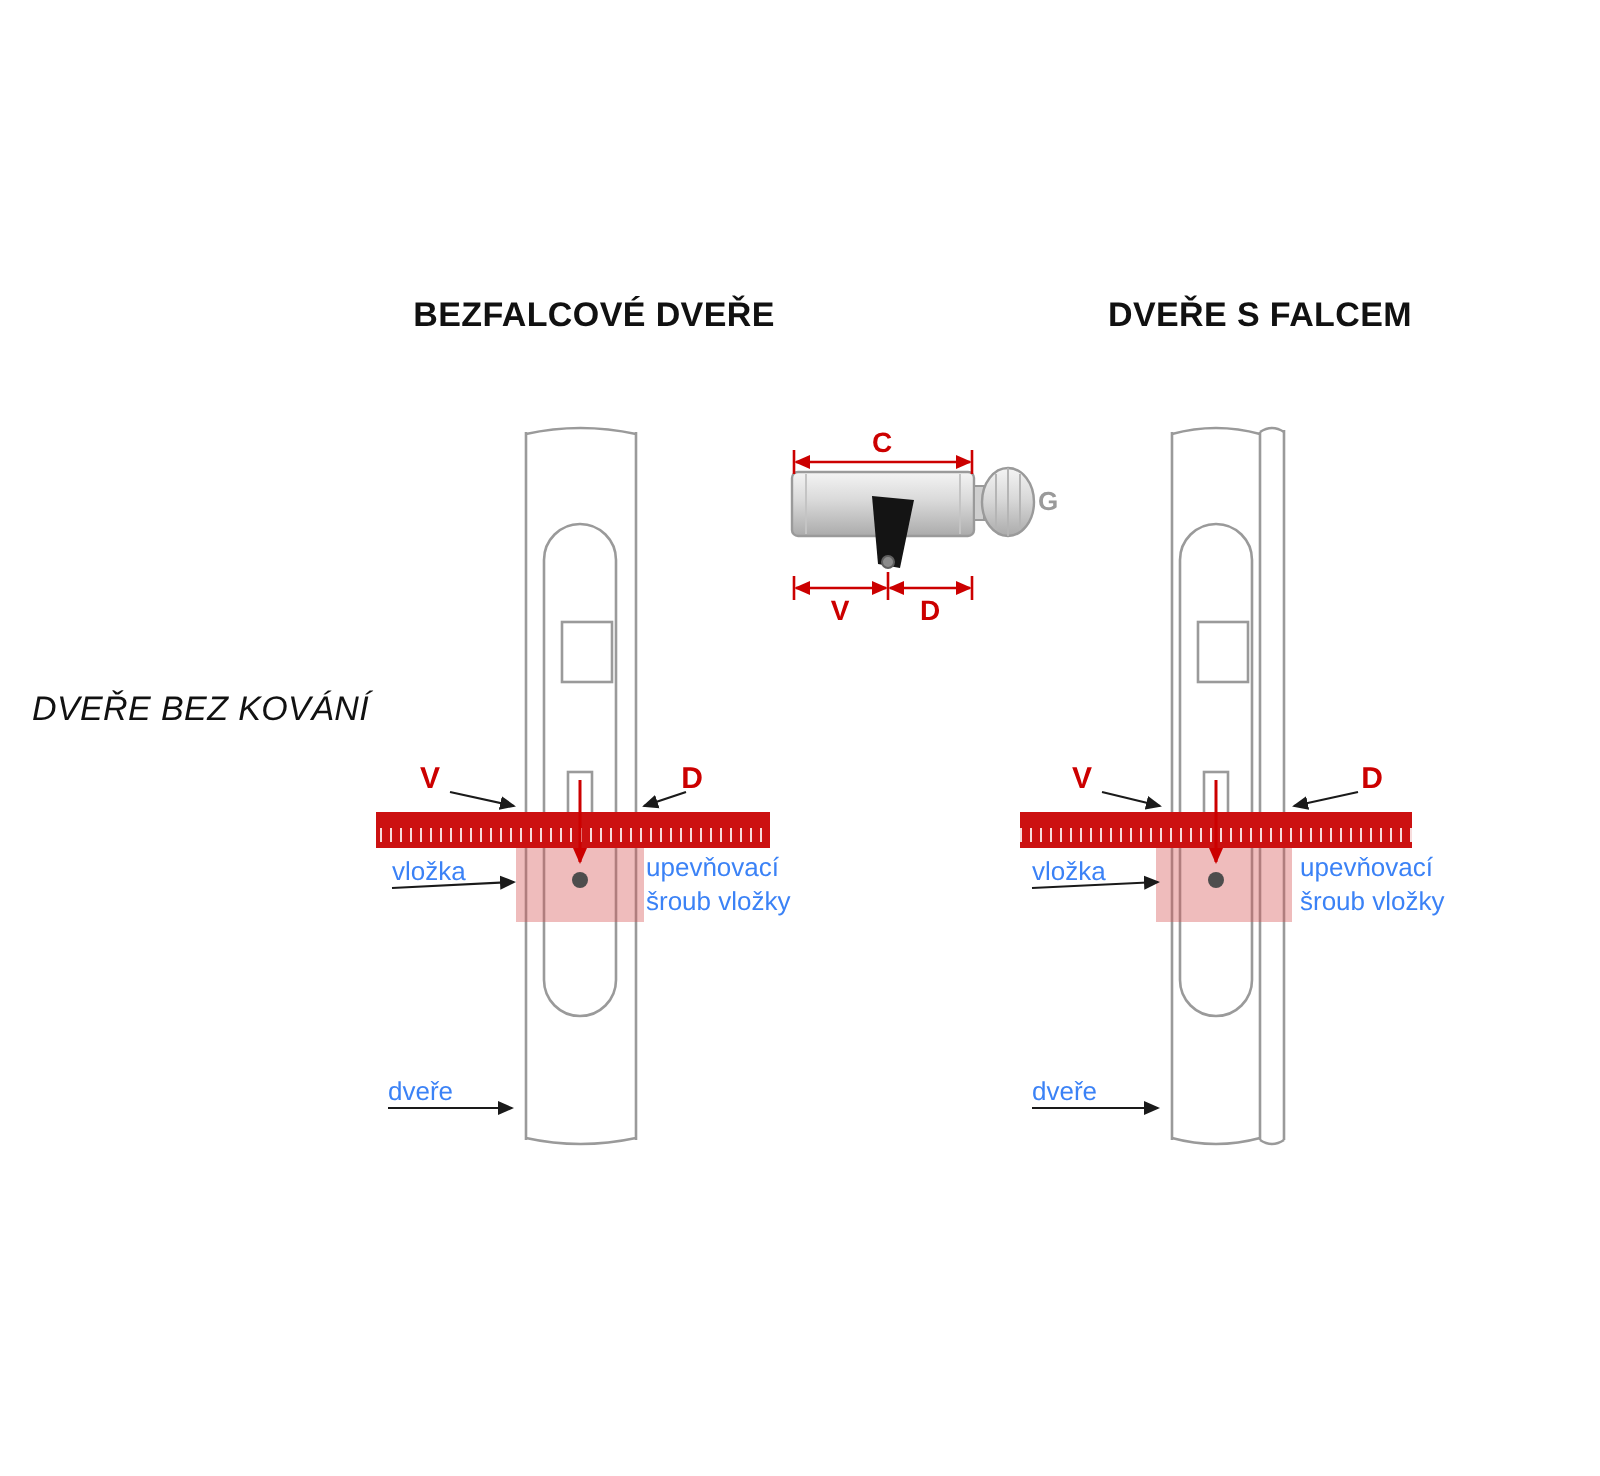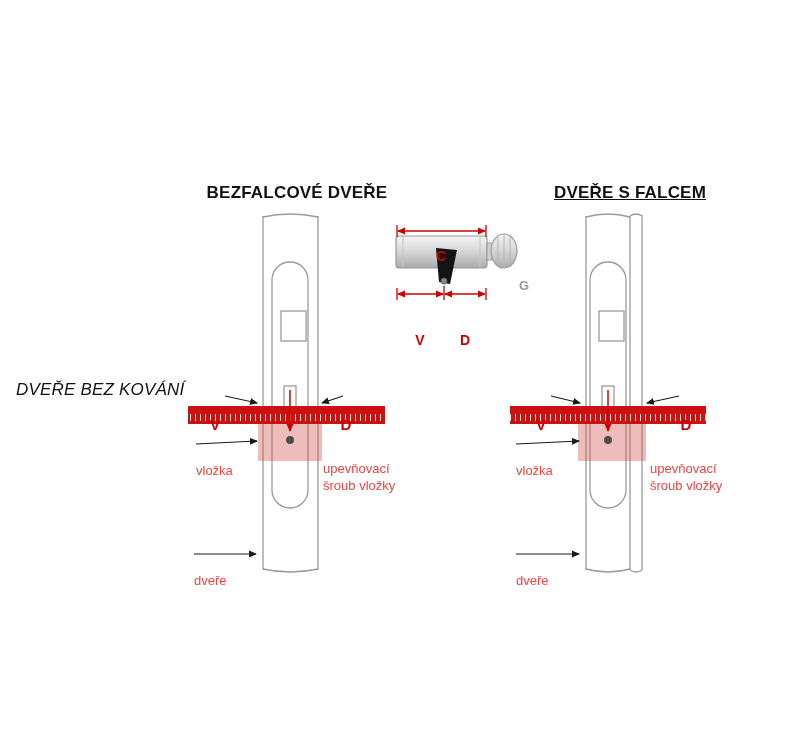--- a/index.html
+++ b/index.html
@@ -1,27 +1,27 @@
 <!DOCTYPE html>
 <html><head>
 <meta charset="utf-8">
 <style>
   html,body{margin:0;padding:0;background:#ffffff;}
   .canvas{
     position:relative;width:800px;height:738px;background:#ffffff;
     font-family:"Liberation Sans","DejaVu Sans",sans-serif;overflow:hidden;
   }
-  .canvas > div{position:absolute;margin-top:35px;}
+  .canvas > div{position:absolute;}
   svg.artwork{position:absolute;left:0;top:0;}
   .ttl{font-weight:bold;font-size:17px;color:#111;text-align:center;letter-spacing:.2px;white-space:nowrap;}
   .side{font-size:17px;color:#111;white-space:nowrap;letter-spacing:.2px;}
   .dimr{color:#cc0000;font-weight:bold;font-size:15px;text-align:center;}
   .dimc{color:#cc0000;font-weight:bold;font-size:14px;text-align:center;}
   .dimg{color:#9a9a9a;font-weight:bold;font-size:13px;}
-  .lbl{font-size:13px;color:#ef4444;white-space:nowrap;}
+  .lbl{font-size:13px;color:#3b82f6;white-space:nowrap;}
   .lbl.wrap{white-space:normal;line-height:1.3;}
 </style>
 </head>
 <body>
 
 <div class="canvas">
 
   <svg class="artwork" width="800" height="738" viewBox="0 0 800 738">
     <defs>
       <linearGradient id="metal" x1="0" y1="0" x2="0" y2="1">
@@ -112,21 +112,21 @@
 
       <line x1="397" y1="288" x2="397" y2="300"></line>
       <line x1="444" y1="286" x2="444" y2="300"></line>
       <line x1="486" y1="288" x2="486" y2="300"></line>
       <line x1="398" y1="294" x2="443" y2="294" marker-start="url(#arrR)" marker-end="url(#arrR)"></line>
       <line x1="445" y1="294" x2="485" y2="294" marker-start="url(#arrR)" marker-end="url(#arrR)"></line>
     </g>
   </svg>
 
   <div class="ttl" style="left:197px;top:148px;width:200px;">BEZFALCOVÉ DVEŘE</div>
-  <div class="ttl" style="left:530px;top:148px;width:200px;text-decoration:underline;">DVEŘE S FALCEM</div>
+  <div class="ttl" style="left:530px;top:148px;width:200px;">DVEŘE S FALCEM</div>
   <div class="side" style="left:16px;top:345px;font-style:italic;">DVEŘE BEZ KOVÁNÍ</div>
 
   <div class="dimc" style="left:431px;top:213px;width:20px;">C</div>
   <div class="dimc" style="left:410px;top:297px;width:20px;">V</div>
   <div class="dimc" style="left:455px;top:297px;width:20px;">D</div>
   <div class="dimg" style="left:519px;top:243px;">G</div>
 
   <div class="dimr" style="left:205px;top:381px;width:20px;">V</div>
   <div class="dimr" style="left:336px;top:381px;width:20px;">D</div>
 

